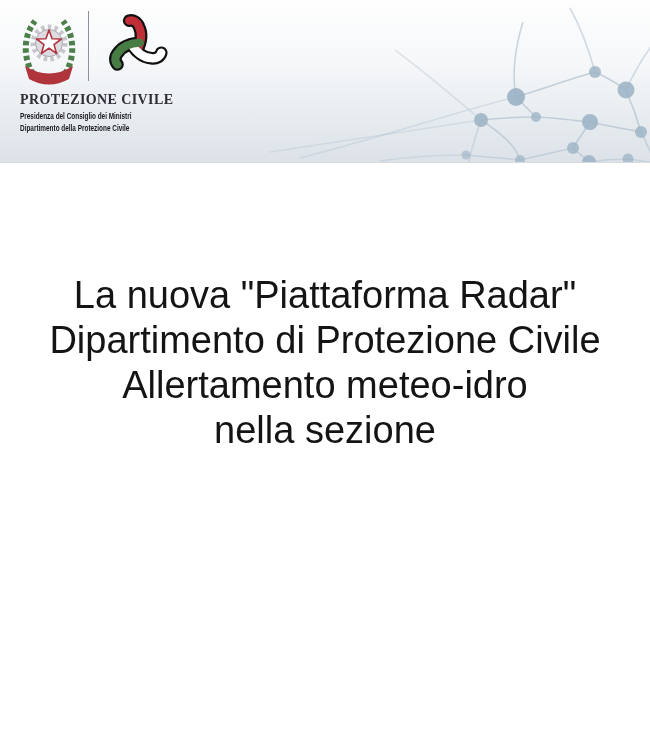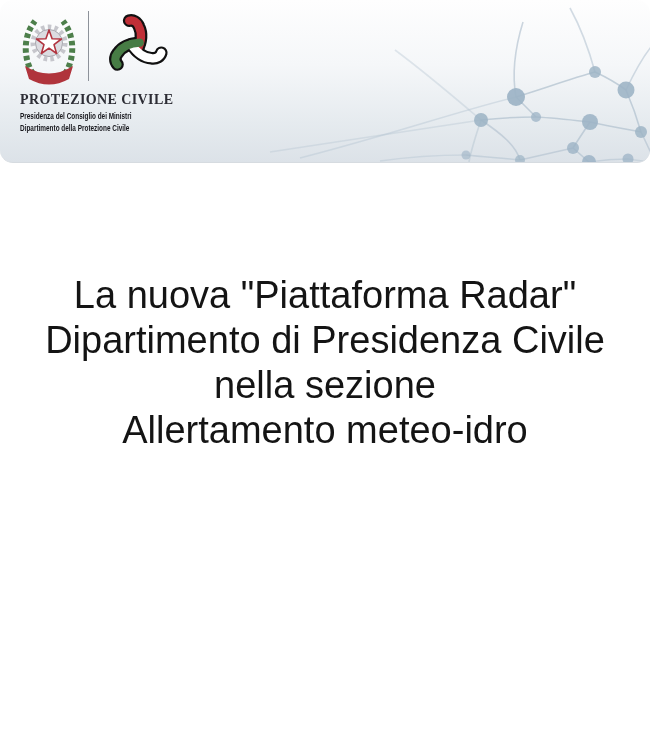--- a/index.html
+++ b/index.html
@@ -10,21 +10,20 @@
     background:#ffffff;
     font-family:"Liberation Sans",sans-serif;
   }
   
   .header{
     position:relative;
     height:162px;
     background:linear-gradient(180deg,#fefefe 0%,#f5f7f9 40%,#e6ebef 75%,#dce2e8 100%);
     border-bottom:1px solid #d6dbe0;
     overflow:hidden;
-    border-radius:13px;
   }
   .network{position:absolute;top:0;right:0;width:420px;height:162px;}
   .brand{position:absolute;left:20px;top:9px;}
   .logo-row{display:flex;align-items:center;height:80px;}
   .emblem-svg{width:58px;height:79px;display:block;}
   .logo-divider{width:1px;height:70px;background:#8d929a;margin:0 11px 6px 10px;}
   .triskelion-svg{width:72px;height:70px;display:block;margin-bottom:8px;}
   .brand-title{
     font-family:"Liberation Serif",serif;
     font-weight:700;
@@ -137,18 +136,18 @@
       </div>
 
       <div class="brand-title">PROTEZIONE CIVILE</div>
       <div class="brand-sub first">Presidenza del Consiglio dei Ministri</div>
       <div class="brand-sub">Dipartimento della Protezione Civile</div>
     </div>
   </div>
 
   <div class="announcement">
     <div class="line">La nuova "Piattaforma Radar"</div>
-    <div class="line">Dipartimento di Presidenza Civile</div>
+    <div class="line">Dipartimento di Protezione Civile</div>
+    <div class="line">Allertamento meteo-idro</div>
     <div class="line">nella sezione</div>
-    <div class="line">Allertamento meteo-idro</div>
   </div>
 
 </div>
 
 </body></html>

